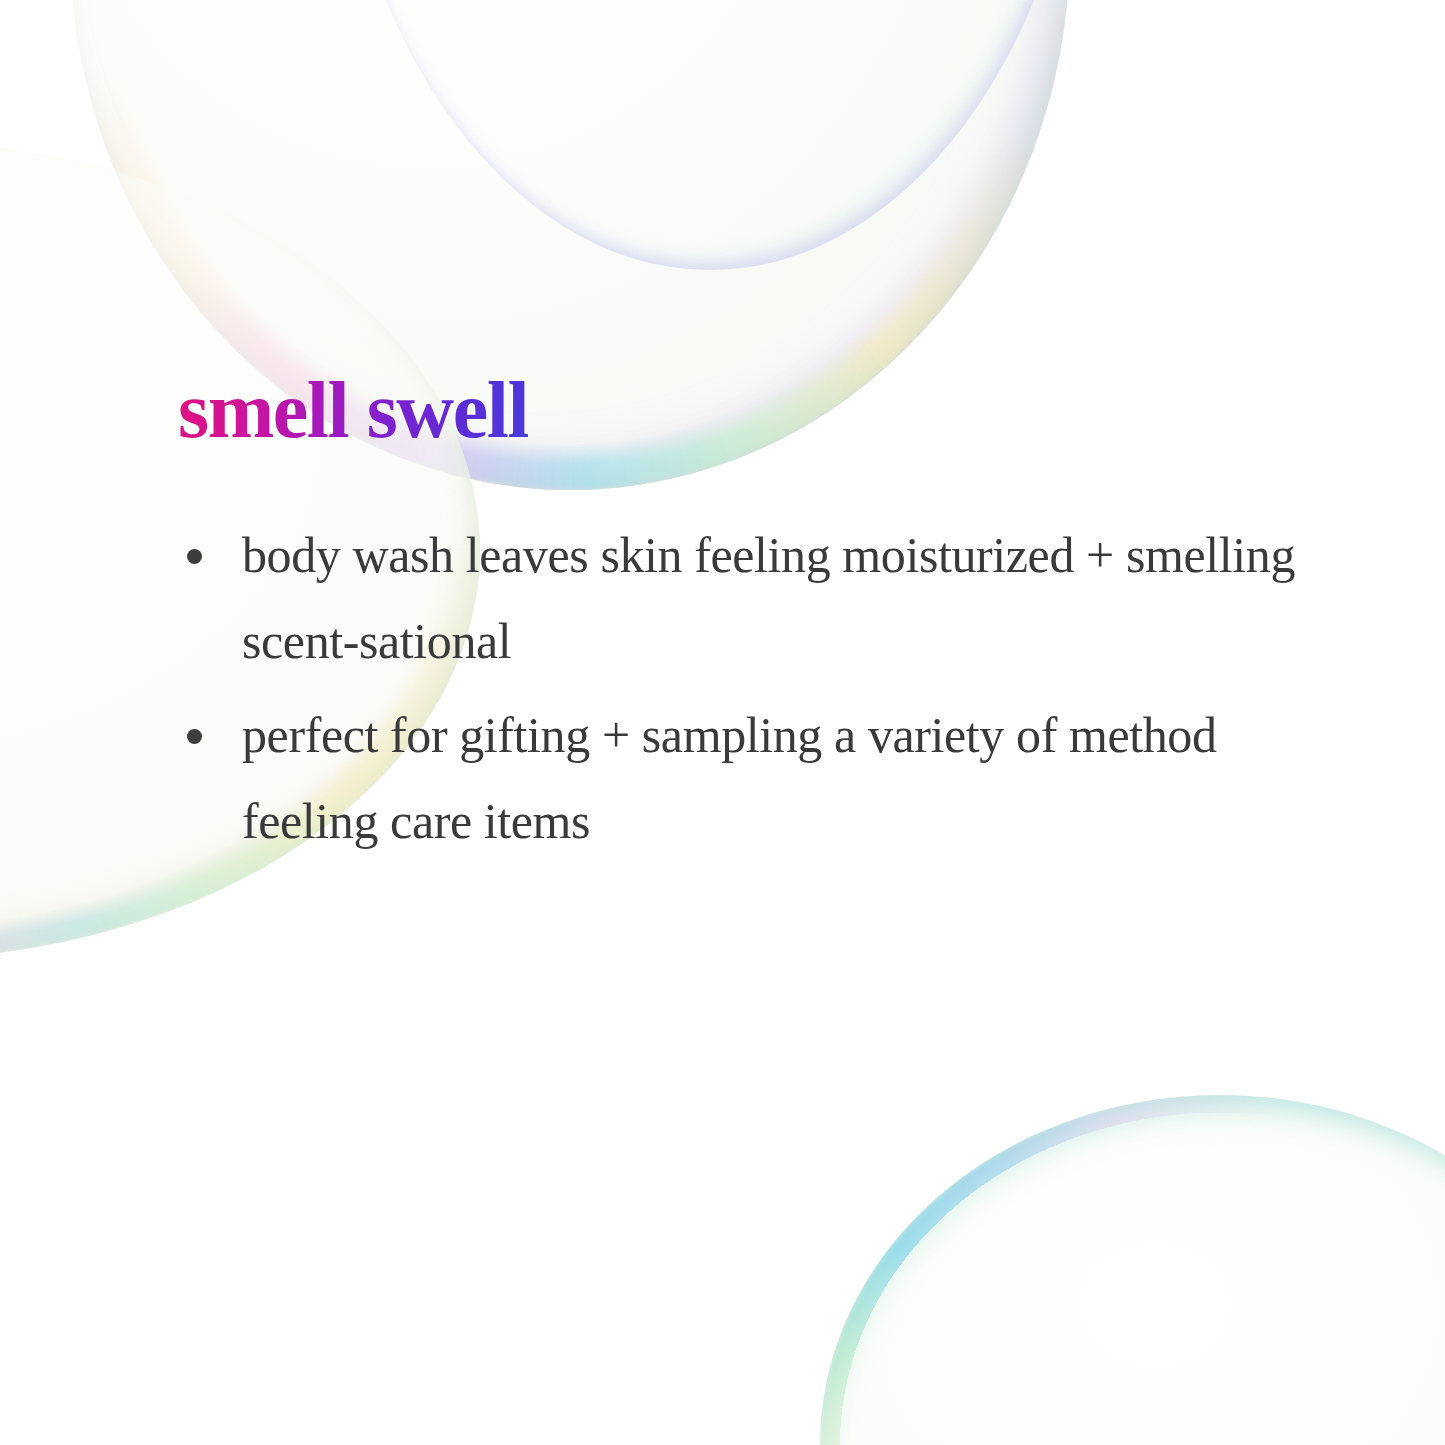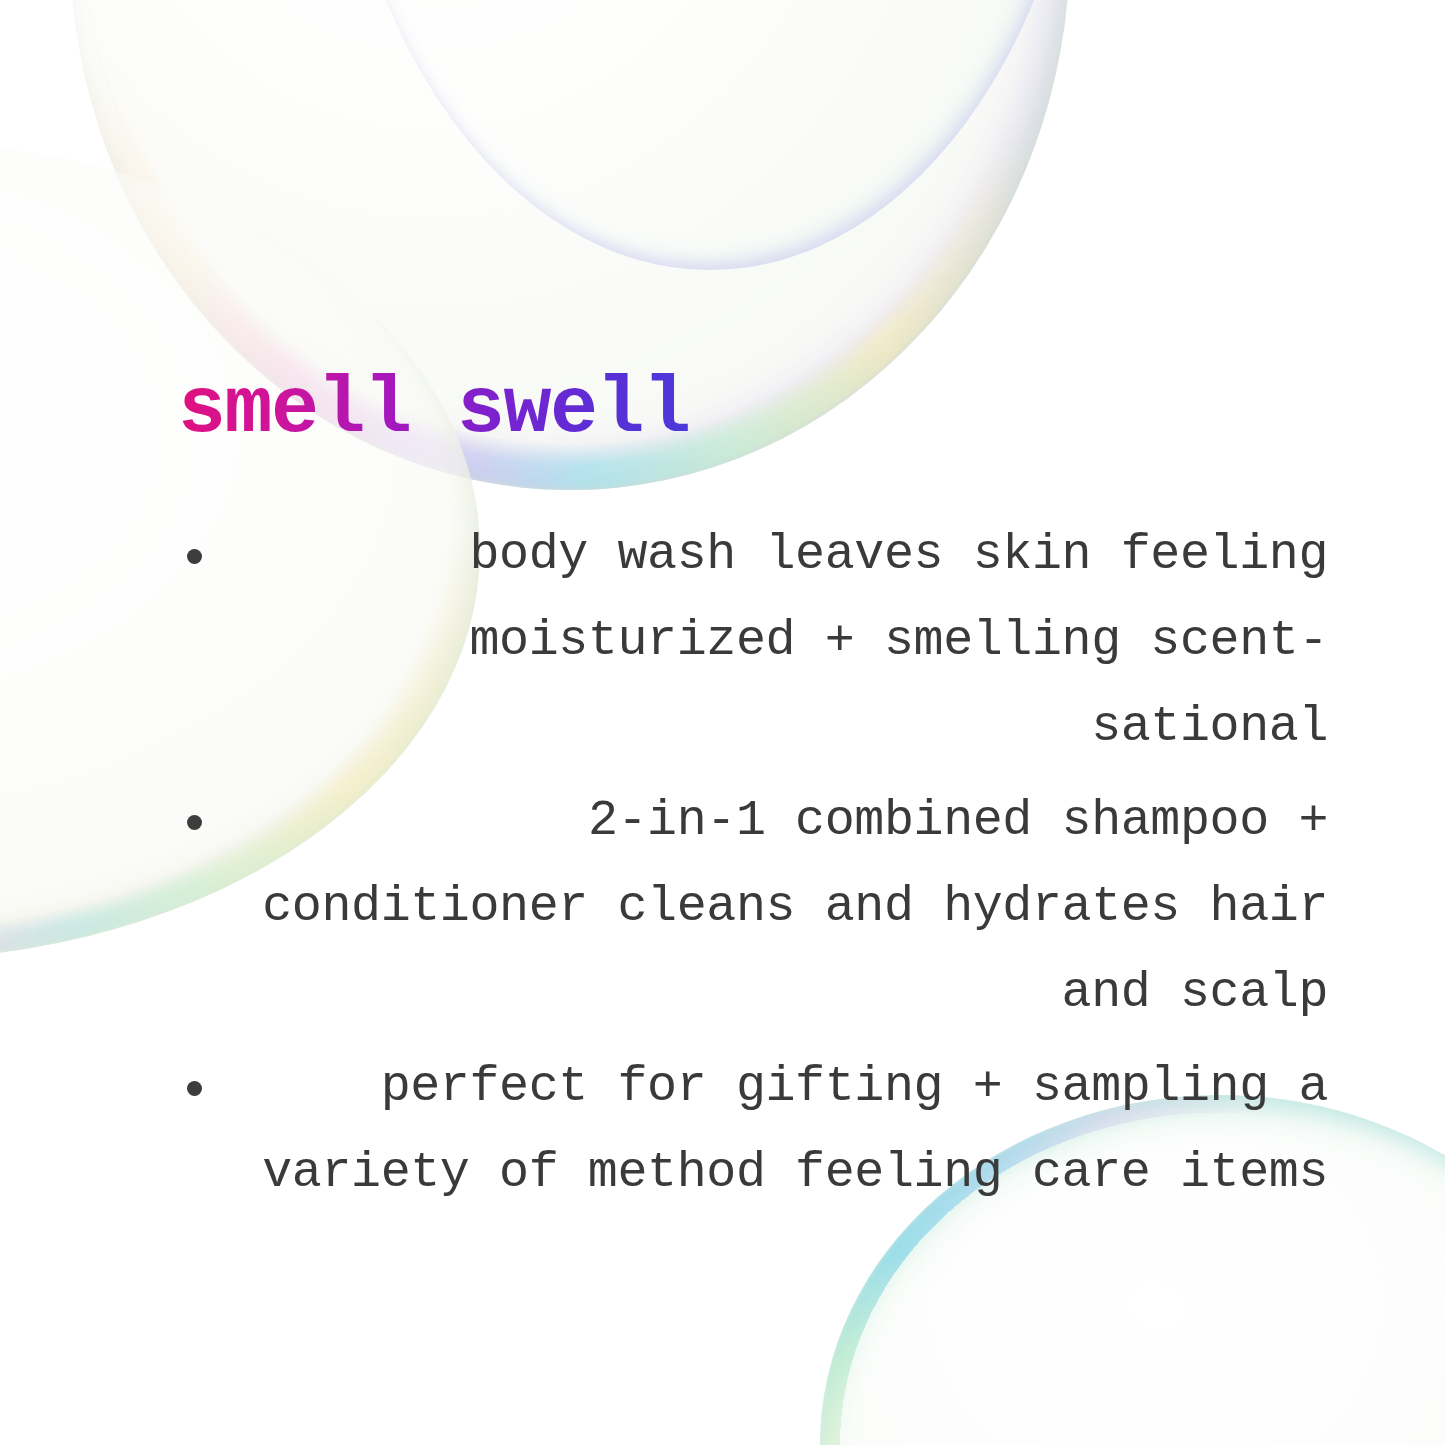--- a/index.html
+++ b/index.html
@@ -7,21 +7,21 @@
     padding: 0;
     background: #ffffff;
   }
 
   #canvas {
     position: relative;
     width: 1445px;
     height: 1445px;
     background: #ffffff;
     overflow: hidden;
-    font-family: Liberation Mono, monospace;
+    font-family: Liberation Serif, serif;
   }
 
   
   .bubble-layer {
     position: absolute;
     inset: 0;
     pointer-events: none;
     overflow: hidden;
   }
 
@@ -185,21 +185,20 @@
     color: transparent;
     -webkit-text-fill-color: transparent;
     display: inline-block;
     white-space: nowrap;
   }
 
   .bullet-list {
     list-style: none;
     margin: 0;
     padding: 0;
-    text-align: right;
   }
 
   .bullet-item {
     position: relative;
     padding-left: 64px;
     margin: 0 0 8px 0;
     font-size: 50px;
     line-height: 86px;
     color: #3a3a3a;
     letter-spacing: -0.4px;
@@ -237,24 +236,20 @@
 
     <h1 class="headline">smell swell</h1>
 
     <ul class="bullet-list">
 
       <li class="bullet-item">
         <span class="bullet-marker"></span>
         <span>body wash leaves skin feeling moisturized + smelling scent-sational</span>
       </li>
 
-      <li class="bullet-item">
-        <span class="bullet-marker"></span>
-        <span>2-in-1 combined shampoo + conditioner cleans and hydrates hair and scalp</span>
-      </li>
 
       <li class="bullet-item">
         <span class="bullet-marker"></span>
         <span>perfect for gifting + sampling a variety of method feeling care items</span>
       </li>
 
     </ul>
   </div>
 </div>
 

